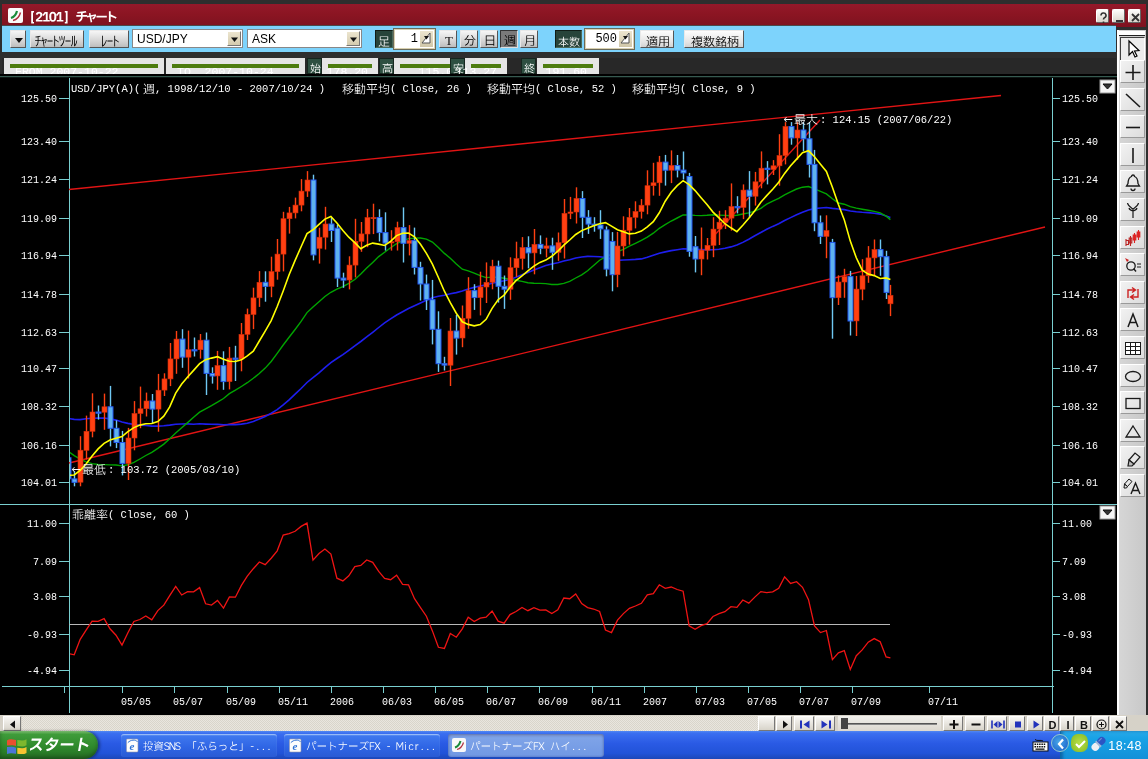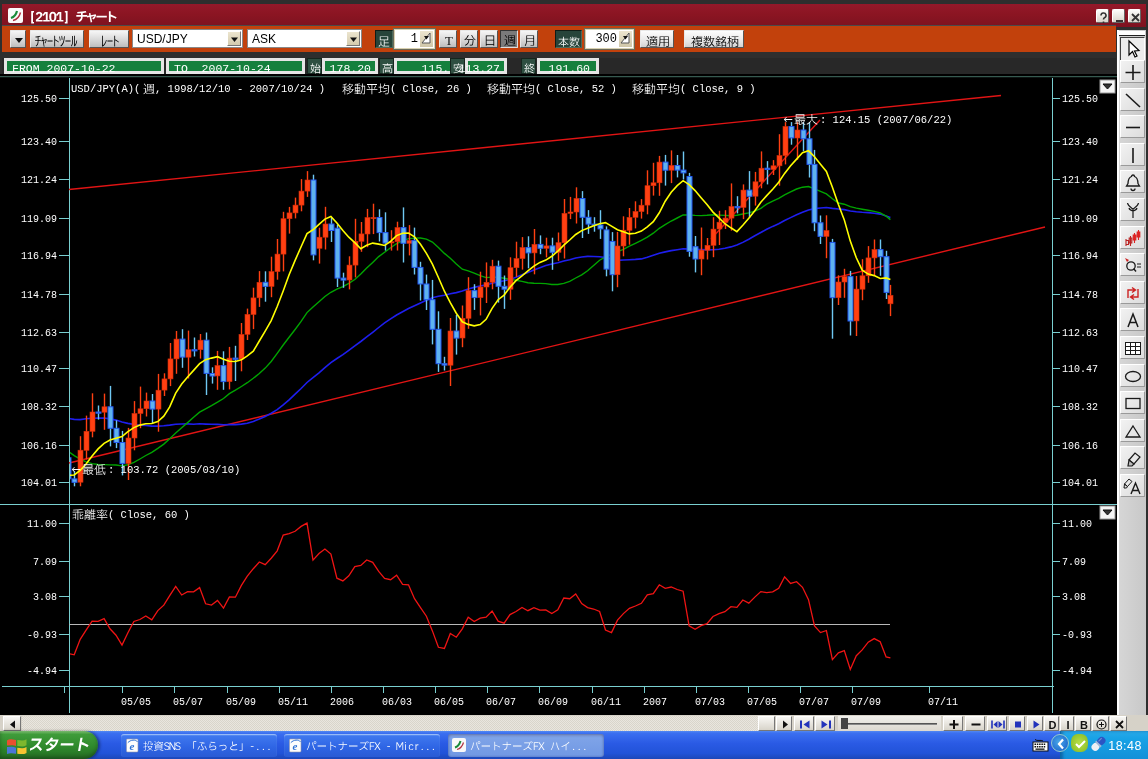--- a/index.html
+++ b/index.html
@@ -1,31 +1,31 @@
 <!DOCTYPE html>
 <html><head><meta charset="utf-8"><style>
 *{margin:0;padding:0;box-sizing:border-box}
 html,body{width:1148px;height:759px;overflow:hidden;background:#000;font-family:"Liberation Sans",sans-serif;position:relative}
 #frame{position:absolute;inset:0;background:#2e2e2e}
 #titlebar{position:absolute;left:2px;top:4px;width:1144px;height:23px;background:linear-gradient(180deg,#94182a 0%,#8b1522 45%,#7d1220 100%)}
 #applogo{position:absolute;left:6px;top:4px;width:15px;height:15px;background:#fafafa;border-radius:2px}
 .wbtn{position:absolute;top:5px;width:13px;height:14px;background:linear-gradient(180deg,#fdfdfb,#d8d5cb);border:1px solid #fff;border-right-color:#666;border-bottom-color:#666;border-radius:2px}
-#toolbar{position:absolute;left:2px;top:25px;width:1114px;height:27px;background:#c2410c;border-top:1px solid #4a4a4a}
+#toolbar{position:absolute;left:2px;top:25px;width:1114px;height:27px;background:#7dd3fc;border-top:1px solid #4a4a4a}
 .tbtn{position:absolute;top:4px;height:18px;background:linear-gradient(180deg,#f6f6f6,#d0d0d0 70%,#bdbdbd);border:1px solid #e8e8e8;border-right-color:#555;border-bottom-color:#555;border-radius:1px}
 .tbtn.lite{background:linear-gradient(180deg,#fdfdfd,#e4e4e4 70%,#d2d2d2)}
 .tbtn.press{background:#7a7a7a;border:1px solid #333;border-right-color:#ddd;border-bottom-color:#ddd}
 .combo{position:absolute;top:3px;height:19px;background:#fff;border:1px solid #888}
 .combo span{position:absolute;left:4px;top:2px;font:12px "Liberation Sans";color:#000}
 .cbtn{position:absolute;right:1px;top:1px;width:14px;height:15px;background:linear-gradient(180deg,#ece5cf,#d4cbae);border:1px solid #fff;border-right-color:#777;border-bottom-color:#777}
 .glabel{position:absolute;top:4px;background:#27443a;border:1px solid #101c16;border-right-color:#4a6a5a;border-bottom-color:#4a6a5a}
 .spinbox{position:absolute;top:3px;height:20px;background:#fff;border:1px solid #d8d0b0;outline:1px solid #6a6a5a}
 .spinbox span{position:absolute;right:16px;top:2px;font:12px "Liberation Mono";color:#000}
 .sbtn{position:absolute;right:1px;top:1px;width:13px;height:16px;background:linear-gradient(180deg,#ece5cf,#d0c7a8)}
 #infobar{position:absolute;left:2px;top:58px;width:1114px;height:16px;background:#282828}
-.ifield{position:absolute;top:0;height:16px;background:#15803d;border:3px solid #e5e5e5}
+.ifield{position:absolute;top:0;height:16px;background:#4d7c0f;border:6px solid #e5e5e5}
 .ifield span{position:absolute;top:1px;font:11.5px "Liberation Mono";color:#fff;white-space:pre}
 .ilab{position:absolute;top:0;height:16px;background:#2e4f41;border:1px solid #16261e}
 #chartbg{position:absolute;left:0;top:74px;width:1118px;height:641px;background:#000}
 #rightbar{position:absolute;left:1117px;top:30px;width:29px;height:685px;background:linear-gradient(90deg,#fff 0,#fff 2px,#d6d6d6 2px,#c8c8c8 100%)}
 .rbtn{position:absolute;left:3px;width:25px;height:23px;background:linear-gradient(135deg,#f2f2f2,#dcdcdc);border:1px solid #fff;border-right-color:#9a9a9a;border-bottom-color:#9a9a9a}
 .rbtn.pressed{background:#ececec;border:1px solid #404040;border-right-color:#fff;border-bottom-color:#fff}
 #scrollrow{position:absolute;left:0;top:715px;width:1148px;height:17px;background:#d6d2c8}
 .sbn{position:absolute;top:1px;height:15px;background:linear-gradient(180deg,#f8f7f4,#d8d4ca);border:1px solid #fff;border-right-color:#777;border-bottom-color:#777}
 #strack{position:absolute;left:22px;top:1px;width:736px;height:15px;background:repeating-conic-gradient(#e9e6df 0 25%,#d9d5cb 0 50%) 0 0/2px 2px}
 #sthumb{position:absolute;left:758px;top:1px;width:17px;height:15px;background:linear-gradient(180deg,#f8f7f4,#d8d4ca);border:1px solid #fff;border-right-color:#777;border-bottom-color:#777}
@@ -133,21 +133,21 @@
           <path d="M2.3 4.4H10.1V13.8Q10.1 14.2 9.9 14.4Q9.7 14.6 9.3 14.6H6.6L6.4 13.9H9.3V11.1H2.9Q2.7 12.2 2.4 13.1Q2.1 14.0 1.5 14.9L0.8 14.4Q1.4 13.6 1.7 12.7Q2.0 11.8 2.2 10.7Q2.3 9.6 2.3 8.0ZM9.3 7.4V5.1H3.1V7.4ZM9.3 10.4V8.1H3.1Q3.1 9.4 3.0 10.4Z" fill="#000"></path>
         </g>
       </svg>
     </div>
 <div class="glabel" style="left:553px;width:27px;height:18px">
       <svg width="27" height="18" style="position:absolute;left:2px;top:2px">
         <path d="M5.8 7.1V11.1H8.1V11.7H5.8V13.8H5.0V11.7H2.8V11.1H5.0V7.1H5.0Q4.8 8.2 3.9 9.4Q2.9 10.6 0.9 12.0L0.5 11.4Q2.3 10.2 3.4 9.0Q4.4 7.8 4.8 6.5H0.7V5.8H5.0V3.8H5.8V5.8H10.3V6.5H6.0Q6.4 7.7 7.5 8.9Q8.7 10.1 10.5 11.4L10.1 12.0Q8.0 10.6 7.0 9.4Q6.0 8.2 5.8 7.1Z M21.6 13.2 21.2 13.8Q19.9 12.7 19.0 11.3Q17.9 12.7 16.3 13.8L16.1 13.4L15.9 13.6Q15.3 13.1 14.4 12.6Q13.5 13.4 11.9 13.9L11.7 13.3Q13.0 12.9 13.8 12.3Q13.0 11.8 12.1 11.4Q12.5 10.8 12.7 10.3H11.5V9.7H13.1Q13.4 9.0 13.6 8.5L13.9 8.6V6.5H13.9Q13.8 7.1 13.3 7.6Q12.7 8.1 11.8 8.6L11.5 8.1Q12.2 7.7 12.8 7.2Q13.4 6.8 13.7 6.4H11.5V5.8H13.9V3.8H14.6V5.8H16.9V6.4H14.6V6.9H14.6L14.8 6.8Q14.9 6.7 14.9 6.7Q15.0 6.7 15.1 6.8L16.2 7.8Q16.8 7.0 17.2 6.0Q17.6 5.0 17.8 3.8L18.4 3.9Q18.3 4.7 18.0 5.6H21.5V6.2H20.8Q20.6 8.8 19.4 10.7Q20.2 12.0 21.6 13.2ZM16.6 4.3Q16.4 4.6 16.2 5.0Q15.9 5.4 15.7 5.7L15.2 5.3Q15.4 5.0 15.6 4.7Q15.9 4.3 16.0 4.0ZM12.8 5.6Q12.7 5.3 12.4 5.0Q12.2 4.6 11.9 4.3L12.4 4.0Q12.7 4.3 12.9 4.6Q13.2 5.0 13.3 5.3ZM20.1 6.2H17.9Q18.0 7.3 18.3 8.3Q18.5 9.2 19.0 10.1Q19.9 8.5 20.1 6.2ZM18.6 10.7Q17.7 9.1 17.4 7.1Q16.9 7.9 16.4 8.6L16.0 8.1L15.9 8.4L14.7 7.2Q14.6 7.1 14.6 7.2V8.7H14.2Q14.0 9.2 13.8 9.7H16.9V10.3H15.9Q15.6 11.3 14.9 12.1Q15.7 12.6 16.3 13.0Q17.7 11.9 18.6 10.7ZM13.5 10.3Q13.3 10.7 13.0 11.1Q13.8 11.5 14.3 11.8Q14.9 11.2 15.2 10.3Z" fill="#fff"></path>
       </svg>
     </div>
 <div class="spinbox" style="left:583px;width:49px">
-      <span>300</span>
+      <span>500</span>
       <div class="sbtn"><svg width="12" height="14">
           <path d="M2 12 L10 2 V12 Z" fill="#fff" stroke="#555" stroke-width="1"></path>
           <path d="M4 5 h5 l-2.5 3.5 z" fill="#111"></path>
         </svg></div>
     </div>
 <div class="tbtn lite" style="left:638px;width:34px">
       <svg width="34" height="18" style="position:absolute;left:0;top:1px">
         <g transform="translate(5,0)">
           <path d="M7.9 4.8H11.3V5.4H3.7V4.8H7.1V3.9H7.9ZM2.7 7.1Q1.7 5.5 0.8 4.6L1.4 4.1Q1.9 4.7 2.4 5.3Q2.9 6.0 3.3 6.7ZM9.2 13.3 9.1 12.7H10.4V7.5H4.6V13.3H3.9V6.9H8.3Q8.7 6.2 9.0 5.5L9.7 5.7Q9.4 6.4 9.0 6.9H11.1V12.6Q11.1 13.0 10.9 13.2Q10.8 13.3 10.4 13.3ZM5.9 5.5Q6.2 5.9 6.5 6.5L5.8 6.8Q5.6 6.3 5.2 5.7ZM5.5 12.5V10.1H7.1V9.1H5.2V8.6H7.1V7.8H7.8V8.6H9.9V9.1H7.8V10.1H9.5V12.5ZM11.6 13.9 11.4 14.6H5.3Q3.9 14.6 3.1 14.1Q2.4 13.6 2.3 12.8H2.2Q2.2 13.4 1.8 13.9Q1.5 14.4 0.7 14.8L0.4 14.1Q1.2 13.7 1.6 13.2Q1.9 12.7 1.9 11.8V9.1H0.5V8.4H2.6V11.8Q2.6 12.9 3.3 13.4Q4.0 13.9 5.3 13.9ZM6.2 11.9H8.8V10.7H6.2Z M13.6 4.4H22.8V14.0Q22.8 14.3 22.7 14.5Q22.5 14.7 22.1 14.7H20.2L20.1 14.0H22.1V11.1H18.5V14.6H17.7V11.1H14.3Q14.2 12.4 13.9 13.2Q13.6 14.1 13.1 14.8L12.5 14.3Q13.0 13.6 13.2 12.8Q13.4 12.0 13.5 10.9Q13.6 9.8 13.6 7.9ZM17.7 7.4V5.1H14.4V7.4ZM18.5 7.4H22.1V5.1H18.5ZM17.7 10.4V8.1H14.4Q14.4 9.3 14.3 10.4ZM18.5 8.1V10.4H22.1V8.1Z" fill="#000"></path>
         </g>

